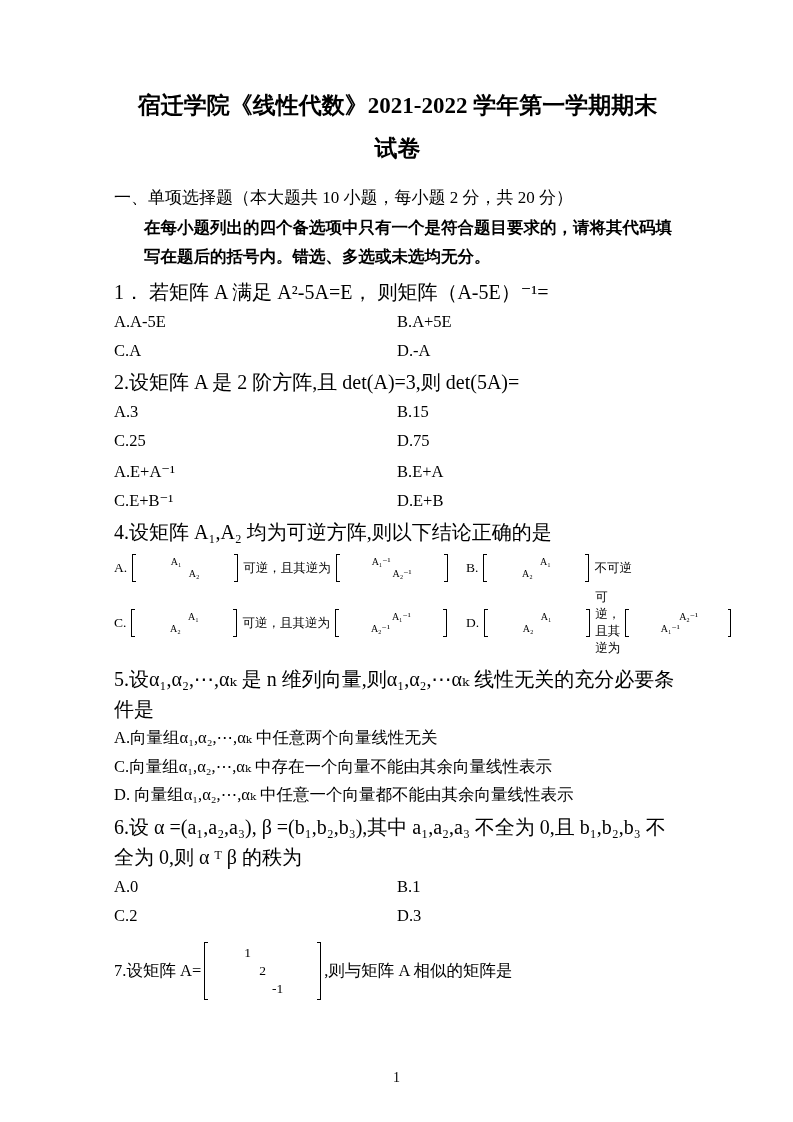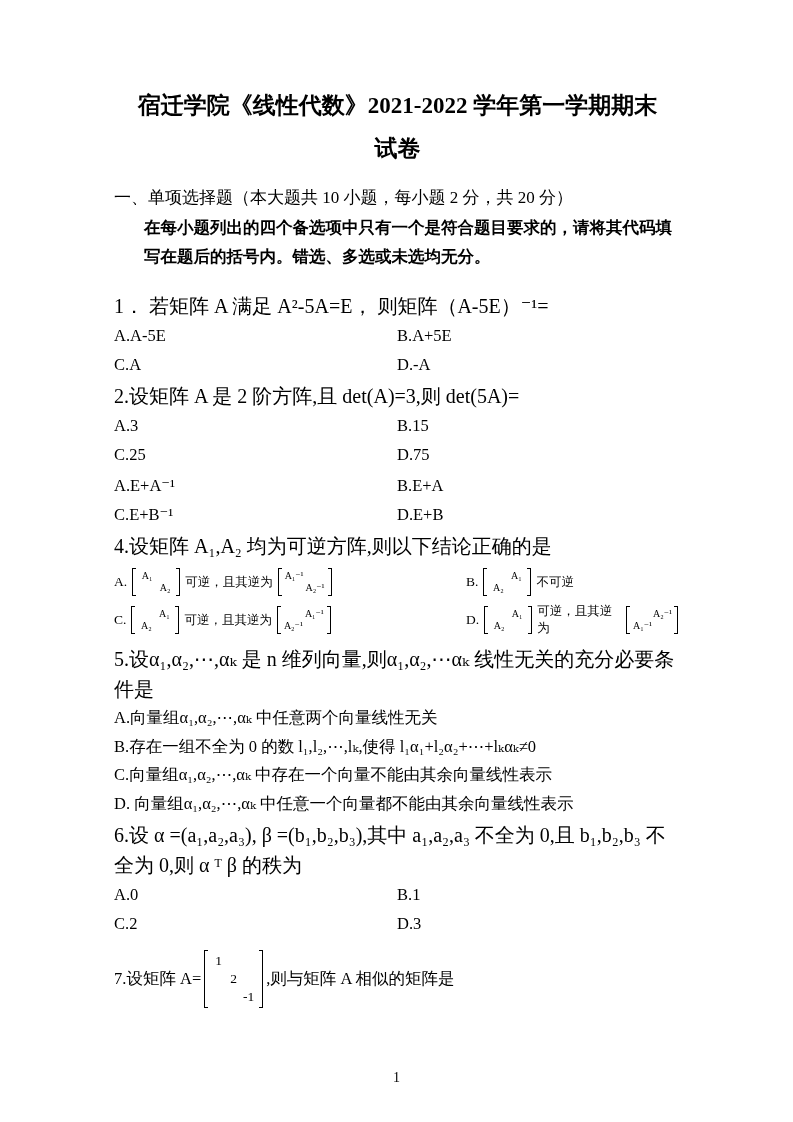--- a/index.html
+++ b/index.html
@@ -6,29 +6,29 @@
   html,body { margin:0; padding:0; }
   body {
     width:793px; height:1122px; background:#ffffff; color:#000;
     font-family:"Liberation Serif","DejaVu Serif","DejaVu Sans",serif;
     position:relative; overflow:hidden;
   }
   .content { padding:84px 112px 0 114px; }
   .title { font-size:23px; font-weight:700; text-align:center; line-height:43px; margin-bottom:12px; }
   .section { font-size:17px; line-height:31px; }
   .section .head { font-weight:400;text-align:center; }
-  .instructions { font-weight:700; font-size:16.5px; line-height:29px; margin-left:30px; margin-bottom:20px; }
+  .instructions { font-weight:700; font-size:16.5px; line-height:29px; margin-left:30px; margin-bottom:6px; }
   .stem { font-size:20px; line-height:30px; }
   .opt-row { display:flex; font-size:16.5px; line-height:29px; }
   .opt-col1 { flex:0 0 283px; }
   .full-opt { font-size:16.5px; line-height:28.5px; }
   .q { margin:0 0 2px 0; }
 
   
-  .mat { display:inline-flex; align-items:stretch; margin:0 3px; }
+  .mat { display:inline-flex; align-items:stretch; margin:0 3px;gap:29px; }
   .mbrl { width:4px; border:1px solid #000; border-right:none; }
   .mbrr { width:4px; border:1px solid #000; border-left:none; }
   .m2grid { display:grid; grid-template-columns:auto auto; align-items:center;
             padding:2px 2px; font-size:10px; line-height:12px; }
   .m2grid > span { min-width:18px; min-height:12px; text-align:center; padding:0 1px; }
   .q4row { display:flex; align-items:center; font-size:12.5px; margin:7px 0; }
   .q4opt { display:flex; align-items:center; gap:2px; }
   .q4opt.first { flex:0 0 352px; }
   .q4label { font-size:13.5px; }
 
@@ -182,21 +182,20 @@
           </span>
           <span class="mbrr"></span>
         </span>
       </span>
     </div>
   </div>
 
   <div class="q">
     <div class="stem">5.设α₁,α₂,⋯,αₖ 是 n 维列向量,则α₁,α₂,⋯αₖ 线性无关的充分必要条件是</div>
     <div class="full-opt">A.向量组α₁,α₂,⋯,αₖ 中任意两个向量线性无关</div>
-    <div class="full-opt">B.存在一组不全为 0 的数 l₁,l₂,⋯,lₖ,使得 l₁α₁+l₂α₂+⋯+lₖαₖ≠0</div>
     <div class="full-opt">C.向量组α₁,α₂,⋯,αₖ 中存在一个向量不能由其余向量线性表示</div>
     <div class="full-opt">D. 向量组α₁,α₂,⋯,αₖ 中任意一个向量都不能由其余向量线性表示</div>
   </div>
 
   <div class="q">
     <div class="stem">6.设 α =(a₁,a₂,a₃), β =(b₁,b₂,b₃),其中 a₁,a₂,a₃ 不全为 0,且 b₁,b₂,b₃ 不全为 0,则 α ᵀ β 的秩为</div>
     <div class="opt-row">
       <span class="opt-col1">A.0</span>
       <span>B.1</span>
     </div>

